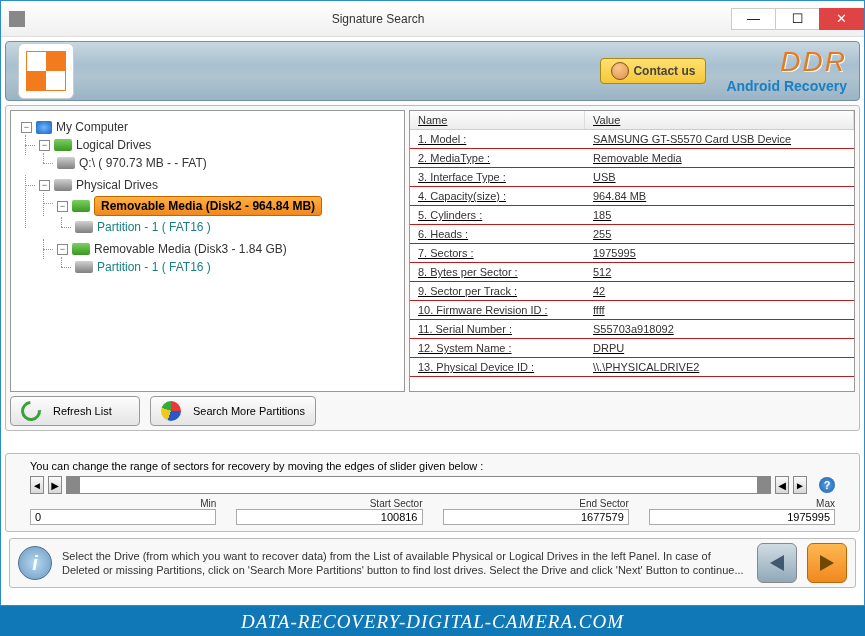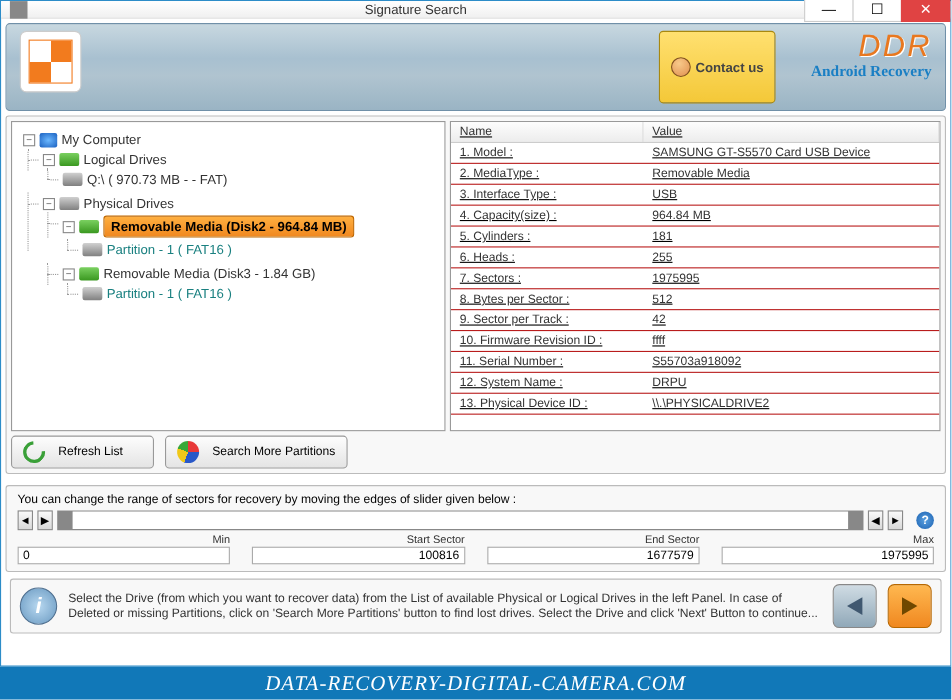--- a/index.html
+++ b/index.html
@@ -1,36 +1,36 @@
 <!DOCTYPE html>
 <html><head>
 <meta charset="utf-8">
 <style>
 * { box-sizing: border-box; margin: 0; padding: 0; font-family: "Segoe UI", Tahoma, sans-serif; }
 body { background: #fff; width: 865px; height: 636px; overflow: hidden; }
 
 .window { width: 865px; height: 606px; border: 1px solid #2c8cc8; display: flex; flex-direction: column; }
-.titlebar { height: 16px; background: linear-gradient(#fff, #f0f0f0); display: flex; align-items: center; border-bottom: 1px solid #ddd; }
+.titlebar { height: 36px; background: linear-gradient(#fff, #f0f0f0); display: flex; align-items: center; border-bottom: 1px solid #ddd; }
 .title-icon { width: 16px; height: 16px; margin-left: 8px; background: #888; }
 .title-text { flex: 1; text-align: center; font-size: 12px; color: #333; }
 .win-buttons { display: flex; }
 .win-btn { width: 45px; height: 22px; display: flex; align-items: center; justify-content: center; font-size: 13px; cursor: pointer; }
 .win-btn.min { background: #fff; border: 1px solid #ccc; }
 .win-btn.max { background: #fff; border: 1px solid #ccc; margin-left: -1px; }
 .win-btn.close { background: #e04343; color: #fff; margin-left: -1px; }
 
-.header { height: 80px; background: linear-gradient(#c8d8e0, #a8c0d0 40%, #b0c4d0 60%, #9ab4c4); border: 1px solid #7090a8; margin: 4px; border-radius: 4px; display: flex; padding: 6px 12px; gap: 12px; }
+.header { height: 60px; background: linear-gradient(#c8d8e0, #a8c0d0 40%, #b0c4d0 60%, #9ab4c4); border: 1px solid #7090a8; margin: 4px; border-radius: 4px; display: flex; align-items: center; padding: 6px 12px; }
 .logo-box { width: 56px; height: 56px; background: #fff; border: 1px solid #ccc; border-radius: 6px; display: flex; align-items: center; justify-content: center; }
 .logo-inner { width: 40px; height: 40px; background: repeating-conic-gradient(#f27b1e 0 25%, #fff 0 50%); border: 1px solid #f27b1e; }
 .header-spacer { flex: 1; }
 .contact-btn { background: linear-gradient(#ffe070, #f4c838); border: 1px solid #a88810; border-radius: 4px; padding: 3px 10px; font-size: 12px; font-weight: bold; color: #444; display: flex; align-items: center; gap: 4px; cursor: pointer; margin-right: 20px; }
 .contact-icon { width: 18px; height: 18px; background: radial-gradient(circle at 40% 30%, #f8c98a, #e09050); border-radius: 50%; border: 1px solid #805020; }
 .ddr-brand { text-align: right; }
 .ddr-logo { font-size: 28px; font-weight: normal; color: #e87820; letter-spacing: 2px; font-style: italic; text-shadow: 1px 1px 0 #fff; line-height: 1; }
-.ddr-sub { font-size: 14px; color: #1a7fc4; font-weight: 600; margin-top: 2px; font-family: Liberation Serif, serif; }
+.ddr-sub { font-size: 14px; color: #1a7fc4; font-weight: 600; margin-top: 2px; }
 
 .main { flex: 1; margin: 0 4px; display: flex; flex-direction: column; }
 .panels-wrap { border: 1px solid #bbb; border-radius: 3px; padding: 4px; background: #f8f8f8; }
 .panels { display: flex; gap: 4px; height: 282px; }
 .tree-panel, .props-panel { border: 1px solid #999; background: #fff; }
 .tree-panel { width: 395px; overflow: auto; padding: 6px 4px; font-size: 12px; }
 .props-panel { flex: 1; overflow: auto; font-size: 12px; text-decoration: underline; }
 
 .tree ul { list-style: none; padding-left: 18px; }
 .tree > ul { padding-left: 4px; }
@@ -52,21 +52,21 @@
 .col-name { width: 175px; }
 .col-value { flex: 1; }
 .props-row { display: flex; padding: 2px 0; border-bottom: 1px solid #b91c1c; }
 .props-row .col { padding: 1px 8px; font-size: 11px; color: #333; }
 
 .action-bar { display: flex; gap: 10px; margin-top: 4px; }
 .action-btn { background: linear-gradient(#fdfdfd, #e4e4e4); border: 1px solid #999; border-radius: 4px; padding: 4px 10px; display: flex; align-items: center; gap: 12px; font-size: 11px; cursor: pointer; min-width: 130px; }
 .refresh-icon { width: 20px; height: 20px; border: 3px solid #3aa038; border-radius: 50%; border-top-color: transparent; transform: rotate(40deg); }
 .pie-icon { width: 20px; height: 20px; border-radius: 50%; background: conic-gradient(#e83838 0 90deg, #2858c8 90deg 200deg, #f0c818 200deg 290deg, #38a838 290deg 360deg); }
 
-.sector-box { border: 1px solid #bbb; border-radius: 3px; margin-top: 10px; padding: 6px 10px; background: #f8f8f8; font-size: 11px; }
+.sector-box { border: 1px solid #bbb; border-radius: 3px; margin-top: 22px; padding: 6px 24px; background: #f8f8f8; font-size: 11px; }
 .slider-row { display: flex; align-items: center; margin: 4px 0; gap: 4px; }
 .slider-btn { width: 14px; height: 18px; background: linear-gradient(#fafafa, #d8d8d8); border: 1px solid #888; font-size: 10px; display: flex; align-items: center; justify-content: center; cursor: pointer; }
 .slider-track { flex: 1; height: 18px; background: #fff; border: 1px solid #888; border-left: 14px solid #888; border-right: 14px solid #888; }
 .help-icon { width: 16px; height: 16px; border-radius: 50%; background: radial-gradient(#5aa0e0, #1a60b0); color: #fff; font-size: 11px; font-weight: bold; text-align: center; line-height: 16px; margin-left: 8px; cursor: pointer; }
 .sector-inputs { display: flex; gap: 20px; margin-top: 4px; }
 .sector-field { flex: 1; }
 .sector-field label { display: block; font-size: 10px; color: #333; text-align: right; }
 .sector-field input { width: 100%; border: 1px solid #aaa; padding: 1px 4px; font-size: 11px; text-align: right; }
 .sector-field.left input { text-align: left; }
 
@@ -199,21 +199,21 @@
               <div class="props-row">
                 <div class="col col-name">3. Interface Type :</div>
                 <div class="col col-value">USB</div>
               </div>
               <div class="props-row">
                 <div class="col col-name">4. Capacity(size) :</div>
                 <div class="col col-value">964.84 MB</div>
               </div>
               <div class="props-row">
                 <div class="col col-name">5. Cylinders :</div>
-                <div class="col col-value">181</div>
+                <div class="col col-value">185</div>
               </div>
               <div class="props-row">
                 <div class="col col-name">6. Heads :</div>
                 <div class="col col-value">255</div>
               </div>
               <div class="props-row">
                 <div class="col col-name">7. Sectors :</div>
                 <div class="col col-value">1975995</div>
               </div>
               <div class="props-row">

